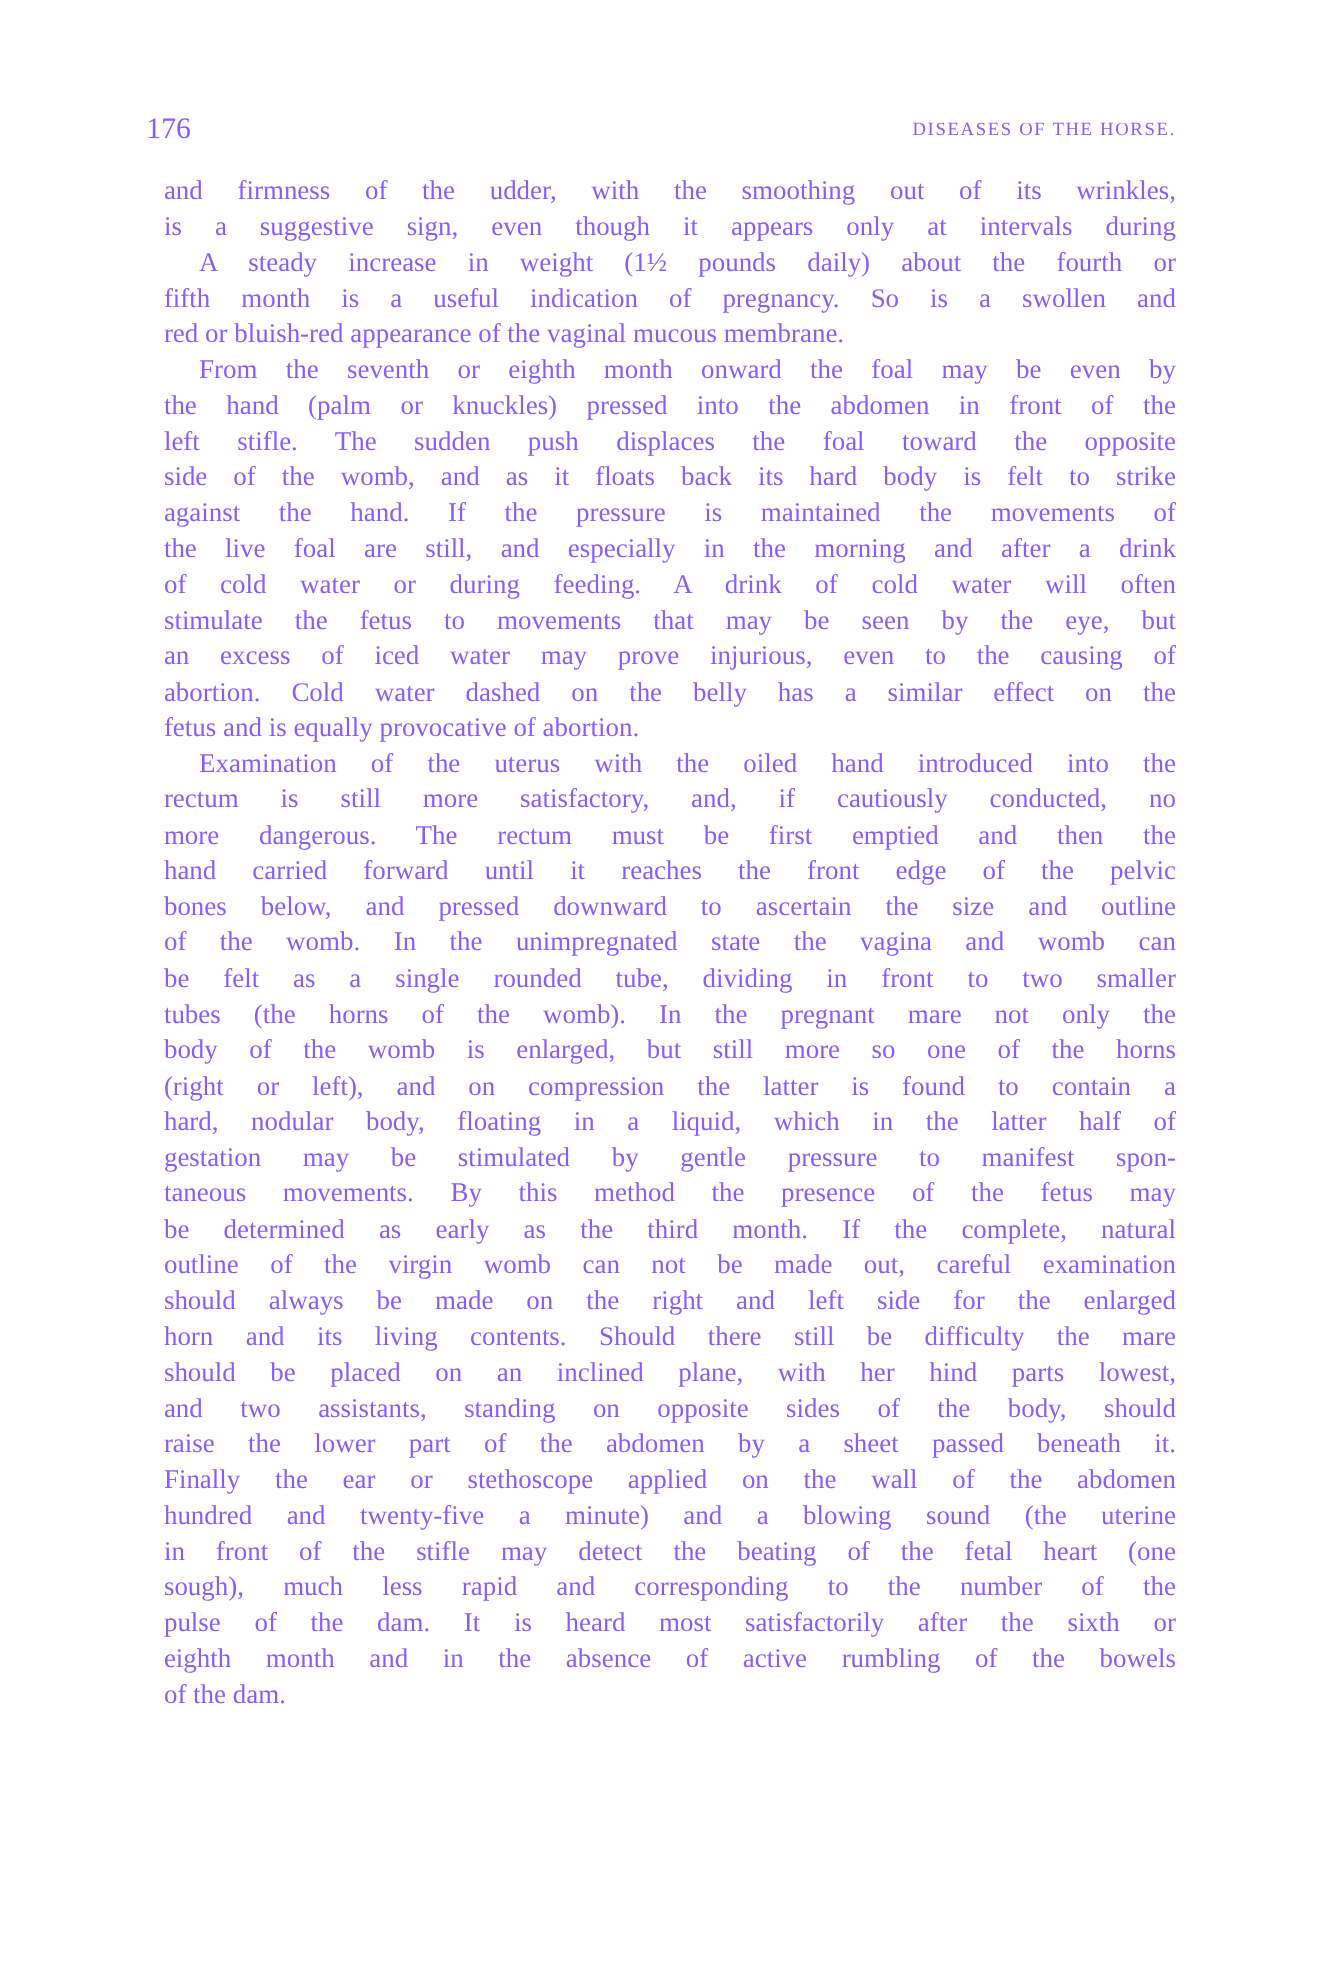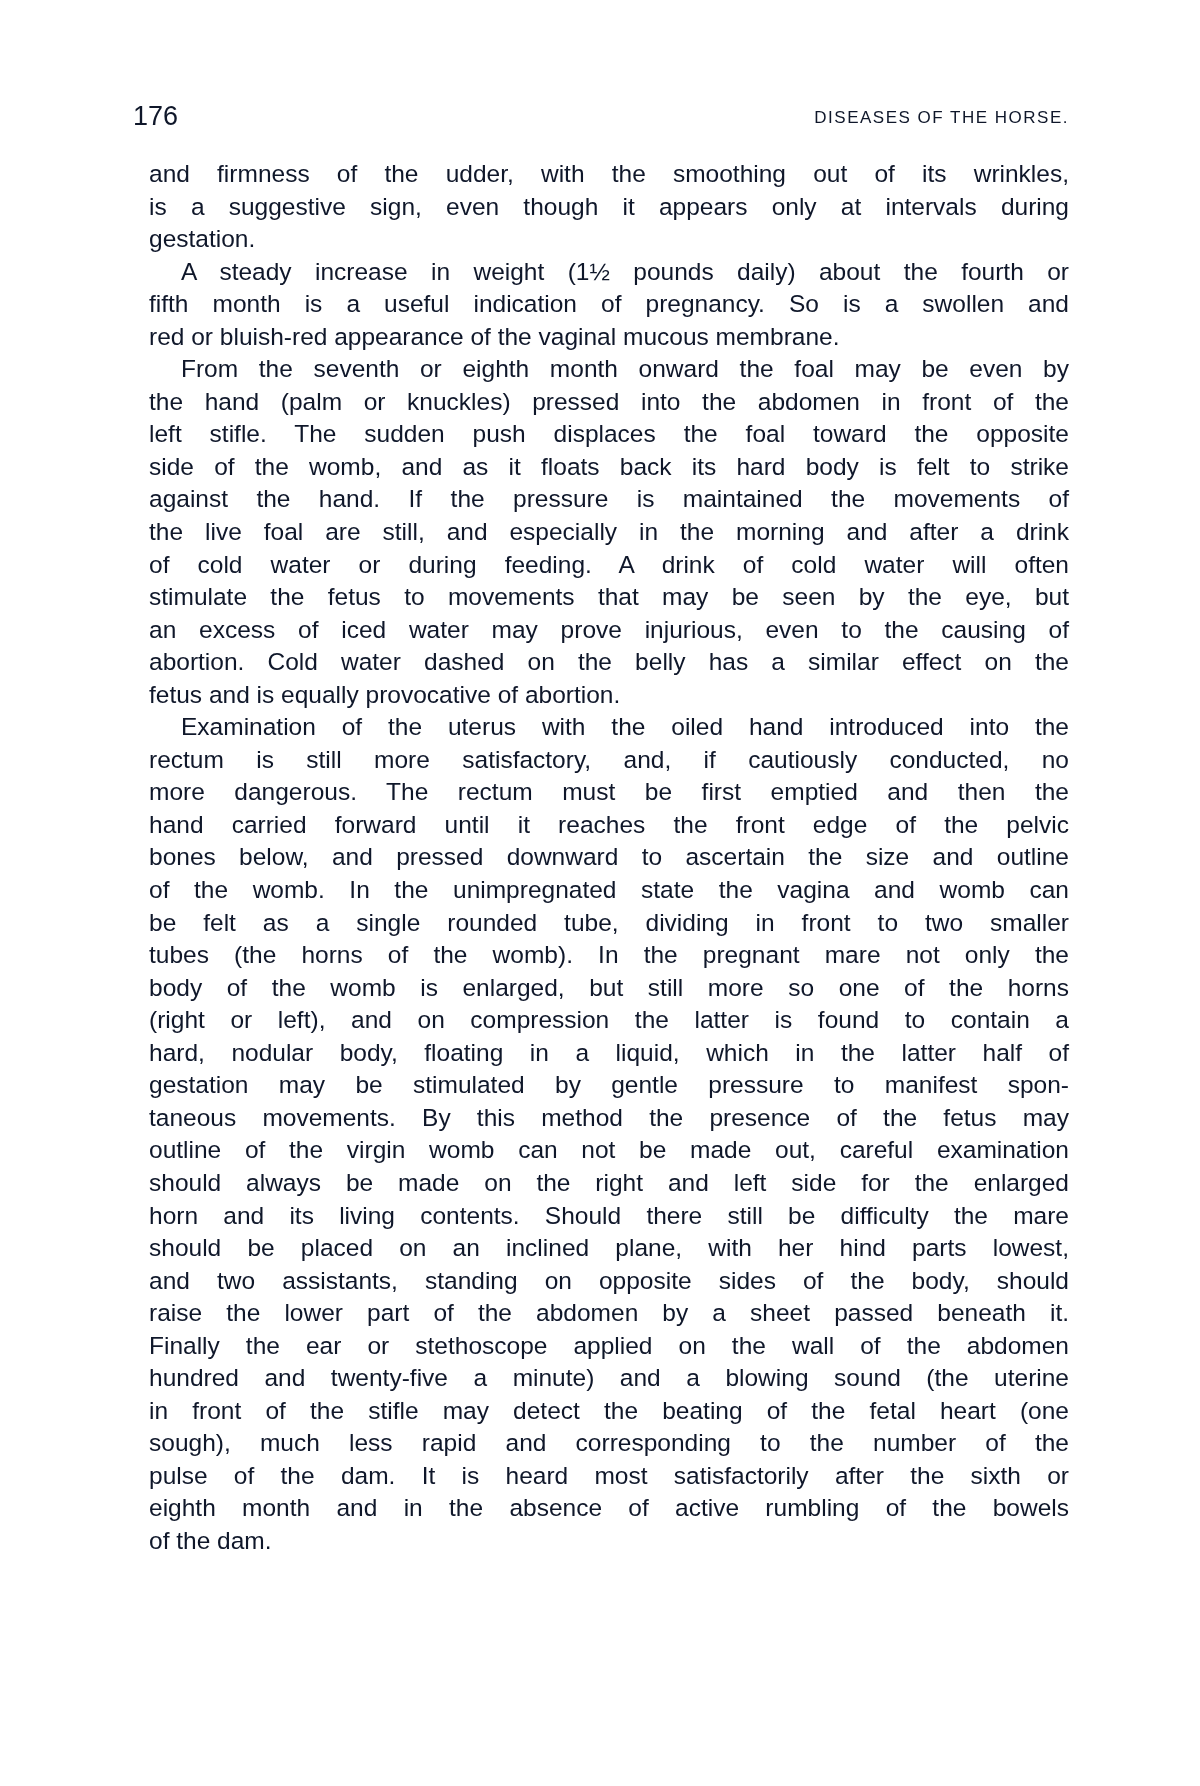--- a/index.html
+++ b/index.html
@@ -1,20 +1,20 @@
 <!DOCTYPE html>
 <html><head>
 <meta charset="utf-8">
 <style>
   html, body { margin: 0; padding: 0; background: #ffffff; }
   body { width: 1200px; height: 1786px; position: relative; overflow: hidden; }
   .page {
     position: absolute; left: 133px; top: 96px; width: 936px;
-    color: #0f172a;
-    font-family: Liberation Sans, sans-serif;
+    color: #8b5cf6;
+    font-family: Liberation Serif, serif;
   }
   .running-head {
     position: relative; height: 40px; font-size: 27px; line-height: 40px;
   }
   .page-number { position: absolute; left: 0; top: 0; font-size: 27px; }
   .running-title {
     position: absolute; left: 0; right: 0; top: 2px; text-align: right;
     font-size: 17px; letter-spacing: 1.5px; text-transform: uppercase;
   }
   .body-text { margin-top: 22px; font-size: 24.5px; line-height: 32.55px; margin-left: 16px; }
@@ -30,21 +30,20 @@
 
 <div class="page">
   <div class="running-head">
     <span class="page-number">176</span>
     <span class="running-title">DISEASES OF THE HORSE.</span>
   </div>
   <div class="body-text" id="body-text">
       <div>
         <span class="line">and firmness of the udder, with the smoothing out of its wrinkles,</span>
         <span class="line">is a suggestive sign, even though it appears only at intervals during</span>
-        <span class="line last">gestation.</span>
       </div>
       <div>
         <span class="line indent">A steady increase in weight (1½ pounds daily) about the fourth or</span>
         <span class="line">fifth month is a useful indication of pregnancy.  So is a swollen and</span>
         <span class="line last">red or bluish-red appearance of the vaginal mucous membrane.</span>
       </div>
       <div>
         <span class="line indent">From the seventh or eighth month onward the foal may be even by</span>
         <span class="line">the hand (palm or knuckles) pressed into the abdomen in front of the</span>
         <span class="line">left stifle.  The sudden push displaces the foal toward the opposite</span>
@@ -64,20 +63,21 @@
         <span class="line">hand carried forward until it reaches the front edge of the pelvic</span>
         <span class="line">bones below, and pressed downward to ascertain the size and outline</span>
         <span class="line">of the womb.  In the unimpregnated state the vagina and womb can</span>
         <span class="line">be felt as a single rounded tube, dividing in front to two smaller</span>
         <span class="line">tubes (the horns of the womb).  In the pregnant mare not only the</span>
         <span class="line">body of the womb is enlarged, but still more so one of the horns</span>
         <span class="line">(right or left), and on compression the latter is found to contain a</span>
         <span class="line">hard, nodular body, floating in a liquid, which in the latter half of</span>
         <span class="line">gestation may be stimulated by gentle pressure to manifest spon-</span>
         <span class="line">taneous movements.  By this method the presence of the fetus may</span>
+        <span class="line">be determined as early as the third month.  If the complete, natural</span>
         <span class="line">outline of the virgin womb can not be made out, careful examination</span>
         <span class="line">should always be made on the right and left side for the enlarged</span>
         <span class="line">horn and its living contents.  Should there still be difficulty the mare</span>
         <span class="line">should be placed on an inclined plane, with her hind parts lowest,</span>
         <span class="line">and two assistants, standing on opposite sides of the body, should</span>
         <span class="line">raise the lower part of the abdomen by a sheet passed beneath it.</span>
         <span class="line">Finally the ear or stethoscope applied on the wall of the abdomen</span>
         <span class="line">hundred and twenty-five a minute) and a blowing sound (the uterine</span>
         <span class="line">in front of the stifle may detect the beating of the fetal heart (one</span>
         <span class="line">sough), much less rapid and corresponding to the number of the</span>

